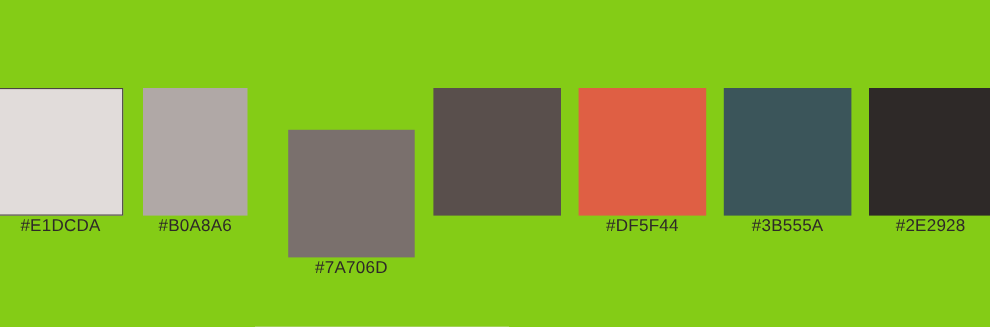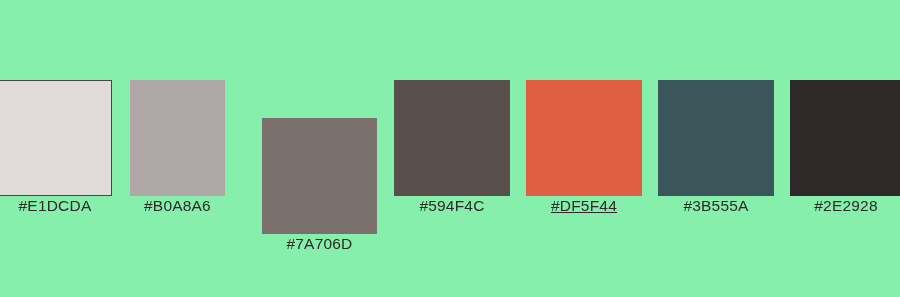--- a/index.html
+++ b/index.html
@@ -55,41 +55,40 @@
     line-height: 20px;
     letter-spacing: 0.2px;
     color: #2e2928;
     white-space: nowrap;
     font-family: "Liberation Sans", sans-serif;
   }
 </style>
 </head>
 <body style="background: rgb(225, 220, 218);">
 
-<div class="palette-board" style="background: #86efac;">
+<div class="palette-board" style="background: #84cc16;">
   <div class="swatch-row" id="swatch-row">
       <div class="swatch-cell" style="left: -2px; width: 114px;">
         <div class="swatch-chip bordered" title="#E1DCDA" style="background: rgb(225, 220, 218); border-color: rgb(74, 68, 66);"></div>
         <div class="swatch-label" style="color: rgb(46, 41, 40);">#E1DCDA</div>
       </div>
       <div class="swatch-cell" style="left: 130px; width: 95px;">
         <div class="swatch-chip" title="#B0A8A6" style="background: rgb(176, 168, 166);"></div>
         <div class="swatch-label" style="color: rgb(46, 41, 40);">#B0A8A6</div>
       </div>
       <div class="swatch-cell" style="left: 262px; width: 115px; margin-top: 38px;">
         <div class="swatch-chip" title="#7A706D" style="background: rgb(122, 112, 109);"></div>
         <div class="swatch-label" style="color: rgb(46, 41, 40);">#7A706D</div>
       </div>
       <div class="swatch-cell" style="left: 394px; width: 116px;">
         <div class="swatch-chip" title="#594F4C" style="background: rgb(89, 79, 76);"></div>
-        <div class="swatch-label" style="color: rgb(46, 41, 40);">#594F4C</div>
       </div>
       <div class="swatch-cell" style="left: 526px; width: 116px;">
         <div class="swatch-chip" title="#DF5F44" style="background: rgb(223, 95, 68);"></div>
-        <div class="swatch-label" style="color: rgb(46, 41, 40); text-decoration: underline;">#DF5F44</div>
+        <div class="swatch-label" style="color: rgb(46, 41, 40);">#DF5F44</div>
       </div>
       <div class="swatch-cell" style="left: 658px; width: 116px;">
         <div class="swatch-chip" title="#3B555A" style="background: rgb(59, 85, 90);"></div>
         <div class="swatch-label" style="color: rgb(46, 41, 40);">#3B555A</div>
       </div>
       <div class="swatch-cell" style="left: 790px; width: 112px;">
         <div class="swatch-chip" title="#2E2928" style="background: rgb(46, 41, 40);"></div>
         <div class="swatch-label" style="color: rgb(46, 41, 40);">#2E2928</div>
       </div>
     </div>

